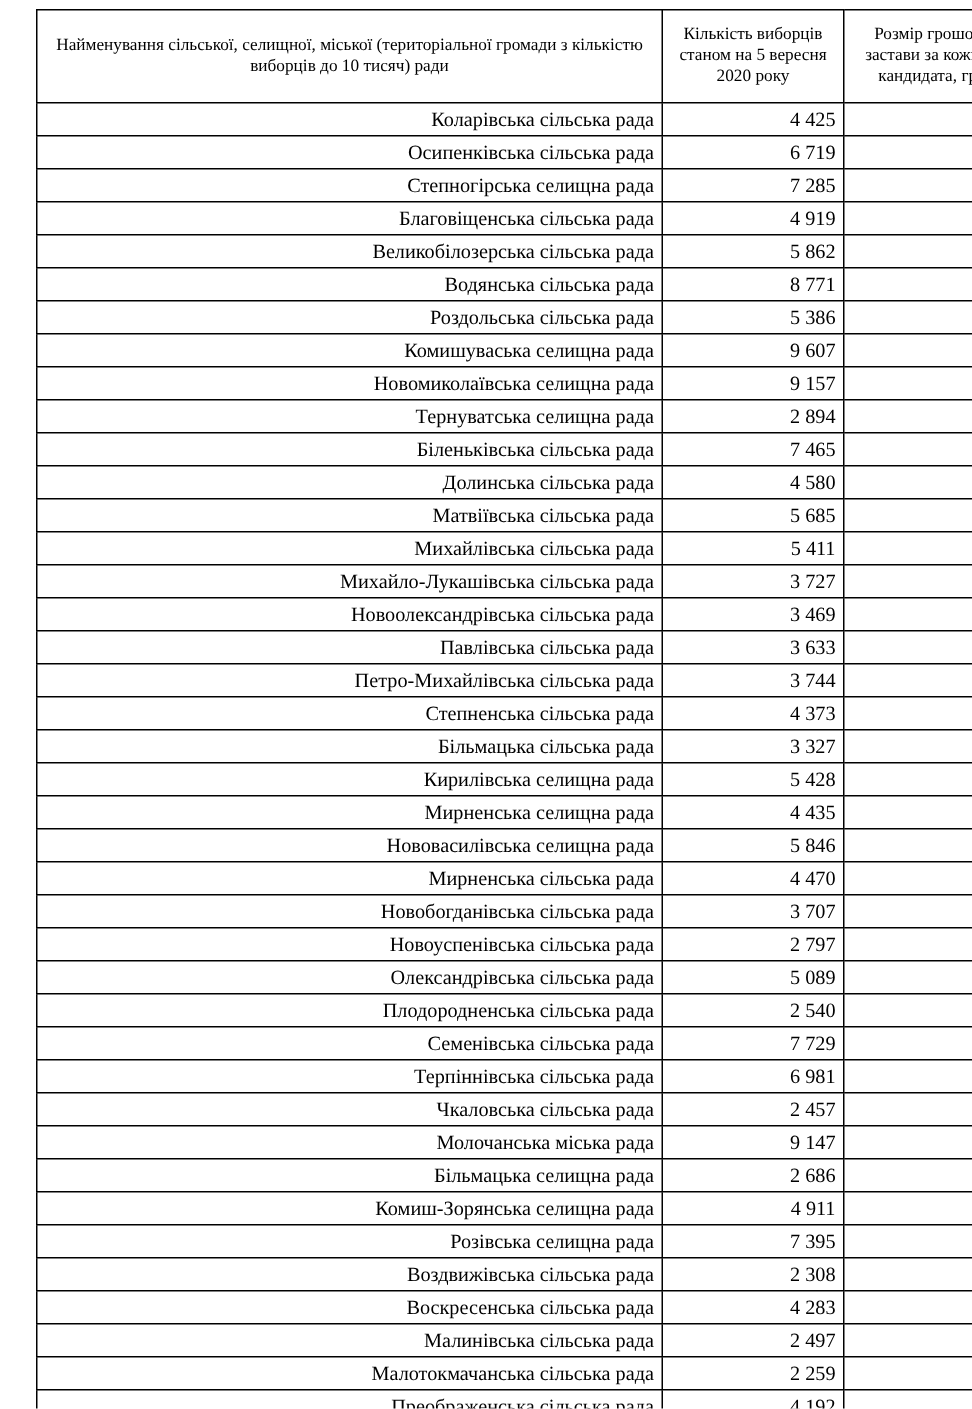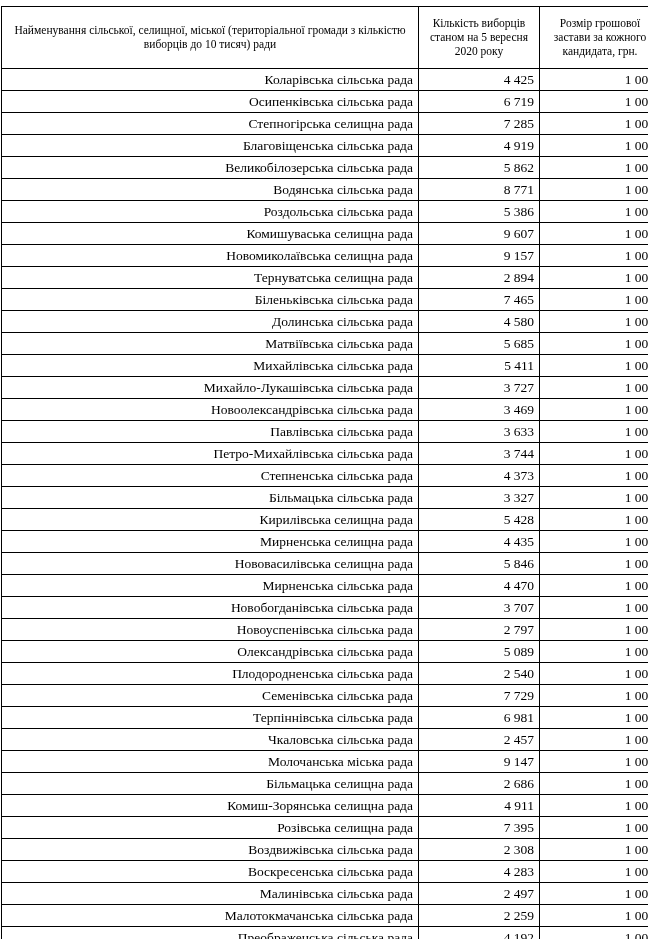--- a/index.html
+++ b/index.html
@@ -11,21 +11,21 @@
     width: 648px;
     height: 939px;
     font-family: "Liberation Serif", serif;
     color: #000000;
     overflow: hidden;
   }
   .sheet {
     width: 548px;
     height: 939px;
     box-sizing: border-box;
-    padding: 6px 8px 0 1px;
+    padding: 6px 8px 0 24px;
   }
   table.data-table {
     border-collapse: collapse;
     width: 632px;
     table-layout: fixed;
   }
   table.data-table th,
   table.data-table td {
     border: 1px solid #000000;
     font-weight: normal;

